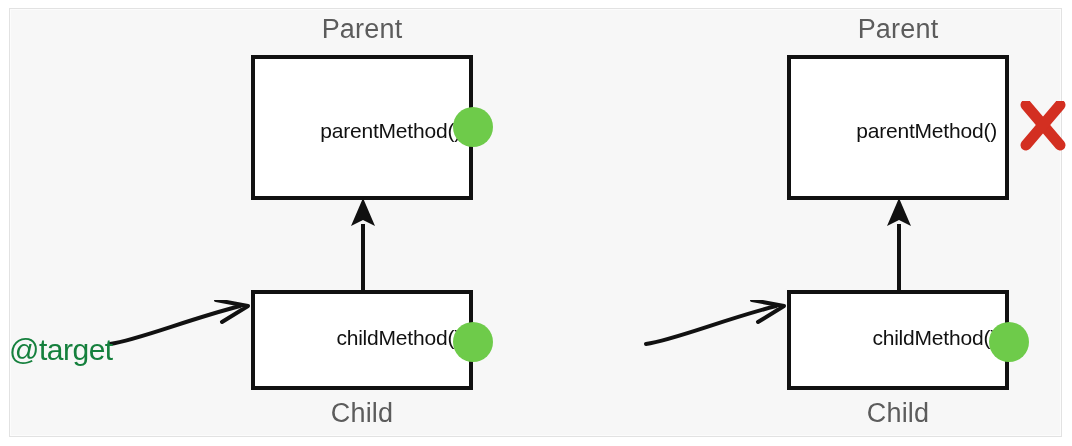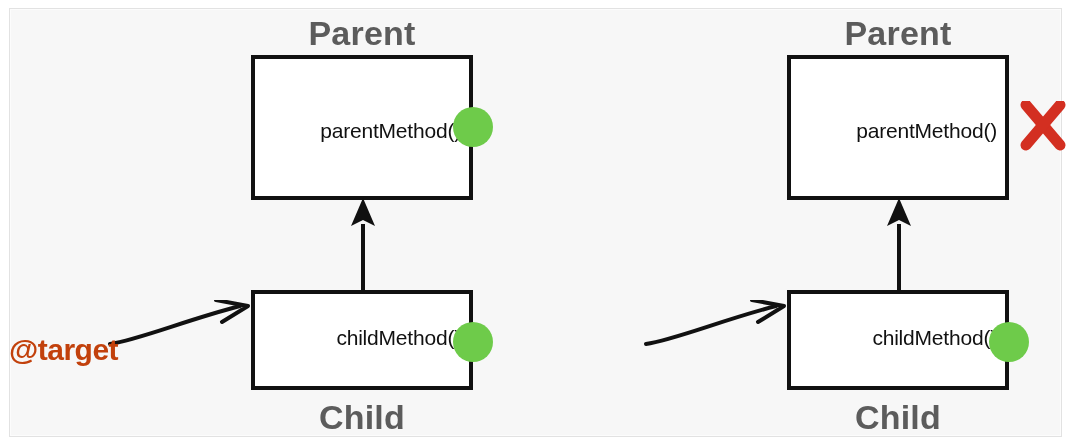--- a/index.html
+++ b/index.html
@@ -53,22 +53,22 @@
     font-family: "Liberation Sans", sans-serif;
   }
   .box-parent .method-label { top: 60px; }
   .box-child  .method-label { top: 32px; }
 
   
   .class-caption {
     position: absolute;
     width: 222px;
     text-align: center;
-    font-size: 34px;
-    font-weight: bold;
+    font-size: 27px;
+    font-weight: normal;
     color: #5c5c5c;
     letter-spacing: 0.2px;
     font-family: "Liberation Sans", sans-serif;
   }
   .caption-parent { left: 251px; top: 14px; }
   .caption-child  { left: 251px; top: 398px; }
 
   
   .marker {
     position: absolute;
@@ -101,22 +101,22 @@
     left: 108px;
     top: 300px;
     width: 152px;
     height: 52px;
   }
 
   
   .annotation {
     position: absolute;
     font-size: 30px;
-    font-weight: bold;
-    color: #c2410c;
+    font-weight: normal;
+    color: #15803d;
     letter-spacing: -0.5px;
     white-space: nowrap;
     font-family: "Liberation Sans", sans-serif;
   }
   .annotation-left  { left: 9px;  top: 333px; }
 </style>
 </head>
 <body>
 
 <div id="canvas">

